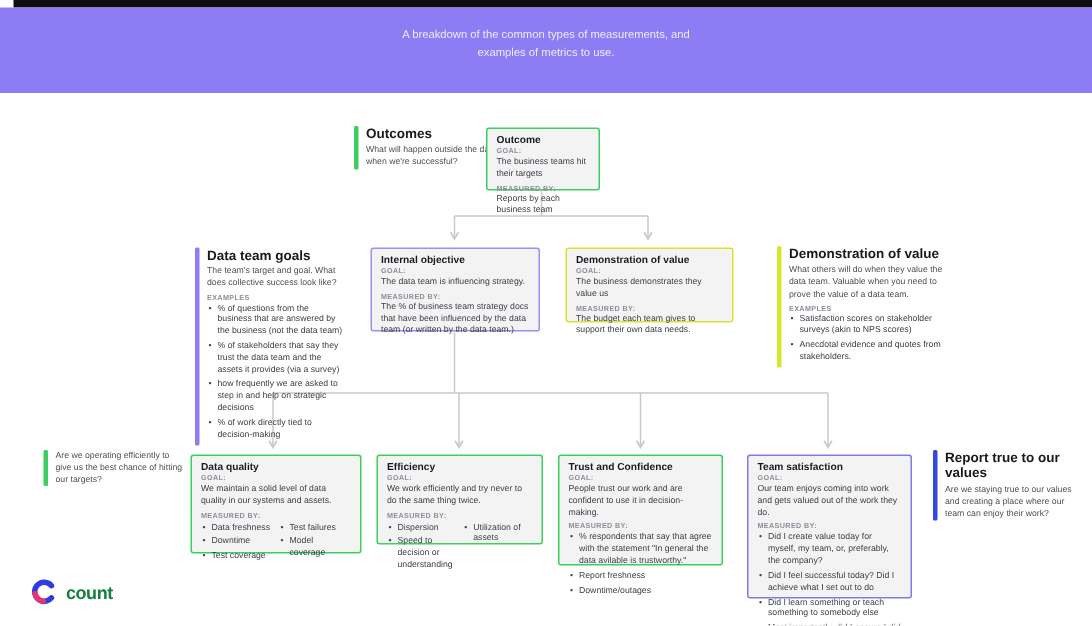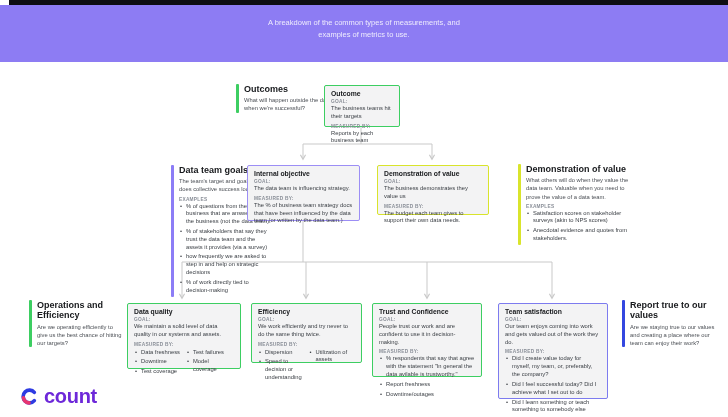--- a/index.html
+++ b/index.html
@@ -26,21 +26,21 @@
 
   .node{position:absolute;background:#f3f3f4;border:1.5px solid #999;border-radius:2px;
         padding:4px 6px;box-sizing:border-box;}
   .node-title{font-size:6.8px;font-weight:700;color:#17191c;margin:0 0 1px;}
   .node .body{font-size:5.8px;color:#3c4046;line-height:1.35;}
   .cols{display:flex;gap:4px;}
   .cols .col{flex:1;min-width:0;}
 
   .logo{position:absolute;left:20px;top:385px;display:flex;align-items:center;gap:5px;cursor:pointer;}
   .logo-icon{width:19px;height:19px;}
-  .logo-text{font-size:20px;font-weight:700;color:#6d28d9;letter-spacing:-.3px;}
+  .logo-text{font-size:12px;font-weight:700;color:#15803d;letter-spacing:-.3px;}
 </style>
 </head>
 <body>
 
 <div class="canvas">
 
   <div class="top-strip"></div>
 
   <header class="hero">
     <p class="sub"><span>A breakdown of the common types of measurements, and</span><br><span>examples of metrics to use.</span></p>
@@ -75,21 +75,21 @@
   </div>
 
   <div class="node" style="left: 324px; top: 85px; width: 76px; height: 42px; border-color: rgb(61, 206, 98);">
     <div class="node-title">Outcome</div>
     <div class="kicker first">GOAL:</div>
     <div class="body">The business teams hit their targets</div>
     <div class="kicker">MEASURED BY:</div>
     <div class="body">Reports by each business team</div>
   </div>
 
-  <div class="label-block" style="left:130px;top:165px;width:100px;margin-left:41px;">
+  <div class="label-block" style="left:130px;top:165px;width:100px;">
     <div class="label-bar" style="background: rgb(140, 125, 246);"></div>
     <div class="label-content">
       <div class="label-title">Data team goals</div>
       <div class="label-desc">The team's target and goal. What does collective success look like?</div>
       <div class="kicker">EXAMPLES</div>
       <div class="bullets">
         <div class="bullet">% of questions from the business that are answered by the business (not the data team)</div>
         <div class="bullet">% of stakeholders that say they trust the data team and the assets it provides (via a survey)</div>
         <div class="bullet">how frequently we are asked to step in and help on strategic decisions</div>
         <div class="bullet">% of work directly tied to decision-making</div>
@@ -122,21 +122,20 @@
       <div class="bullets">
         <div class="bullet">Satisfaction scores on stakeholder surveys (akin to NPS scores)</div>
         <div class="bullet">Anecdotal evidence and quotes from stakeholders.</div>
       </div>
     </div>
   </div>
 
   <div class="label-block" style="left:29px;top:300px;width:94px;">
     <div class="label-bar" style="background: rgb(61, 206, 98);"></div>
     <div class="label-content">
-      <div class="label-title">Operations and Efficiency</div>
       <div class="label-desc">Are we operating efficiently to give us the best chance of hitting our targets?</div>
     </div>
   </div>
 
   <div class="node" style="left: 127px; top: 303px; width: 114px; height: 66px; border-color: rgb(61, 206, 98);">
     <div class="node-title">Data quality</div>
     <div class="kicker first">GOAL:</div>
     <div class="body">We maintain a solid level of data quality in our systems and assets.</div>
     <div class="kicker">MEASURED BY:</div>
     <div class="cols">

